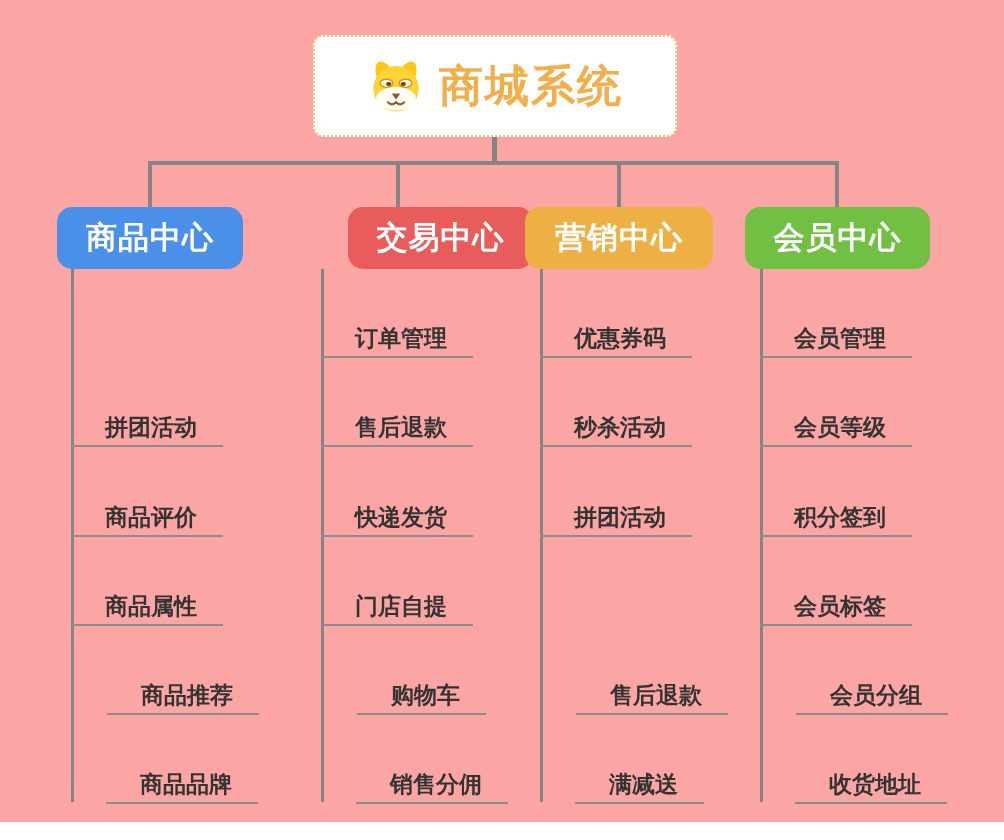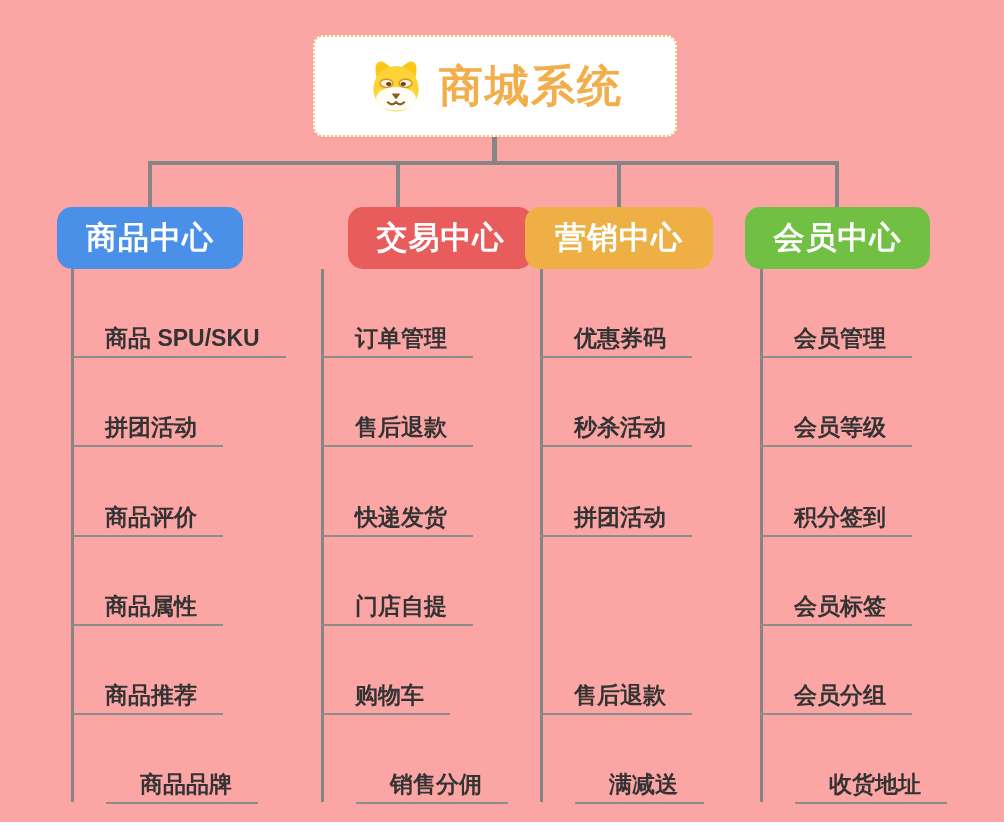--- a/index.html
+++ b/index.html
@@ -55,21 +55,21 @@
     border-bottom:2px solid #8c8c8c;
     font-size:23px;color:#333333;
     white-space:nowrap;
     box-sizing:content-box;
   }
   .c1{left:71px;}
   .c2{left:321px;}
   .c3{left:540px;}
   .c4{left:760px;}
   .r1{top:312px;} .r2{top:401px;} .r3{top:491px;}
-  .r4{top:580px;} .r5{top:669px;} .r6{top:758px;margin-left:35px;}
+  .r4{top:580px;} .r5{top:669px;margin-left:36px;} .r6{top:758px;margin-left:35px;}
   .bottom-edge{
     position:absolute;left:0;bottom:0;width:1004px;height:18px;background:#ffffff;
   }
 </style>
 </head>
 <body>
 
 <div class="canvas">
 
   <div class="line" style="left:492px;top:135px;width:5px;height:28px;"></div>
@@ -108,21 +108,20 @@
   <div class="branch-header bh-trade">
     <span>交易中心</span>
   </div>
   <div class="branch-header bh-marketing">
     <span>营销中心</span>
   </div>
   <div class="branch-header bh-member">
     <span>会员中心</span>
   </div>
 
-  <div class="leaf c1 r1">商品 SPU/SKU</div>
   <div class="leaf c1 r2">拼团活动</div>
   <div class="leaf c1 r3">商品评价</div>
   <div class="leaf c1 r4">商品属性</div>
   <div class="leaf c1 r5">商品推荐</div>
   <div class="leaf c1 r6">商品品牌</div>
 
   <div class="leaf c2 r1">订单管理</div>
   <div class="leaf c2 r2">售后退款</div>
   <div class="leaf c2 r3">快递发货</div>
   <div class="leaf c2 r4">门店自提</div>

